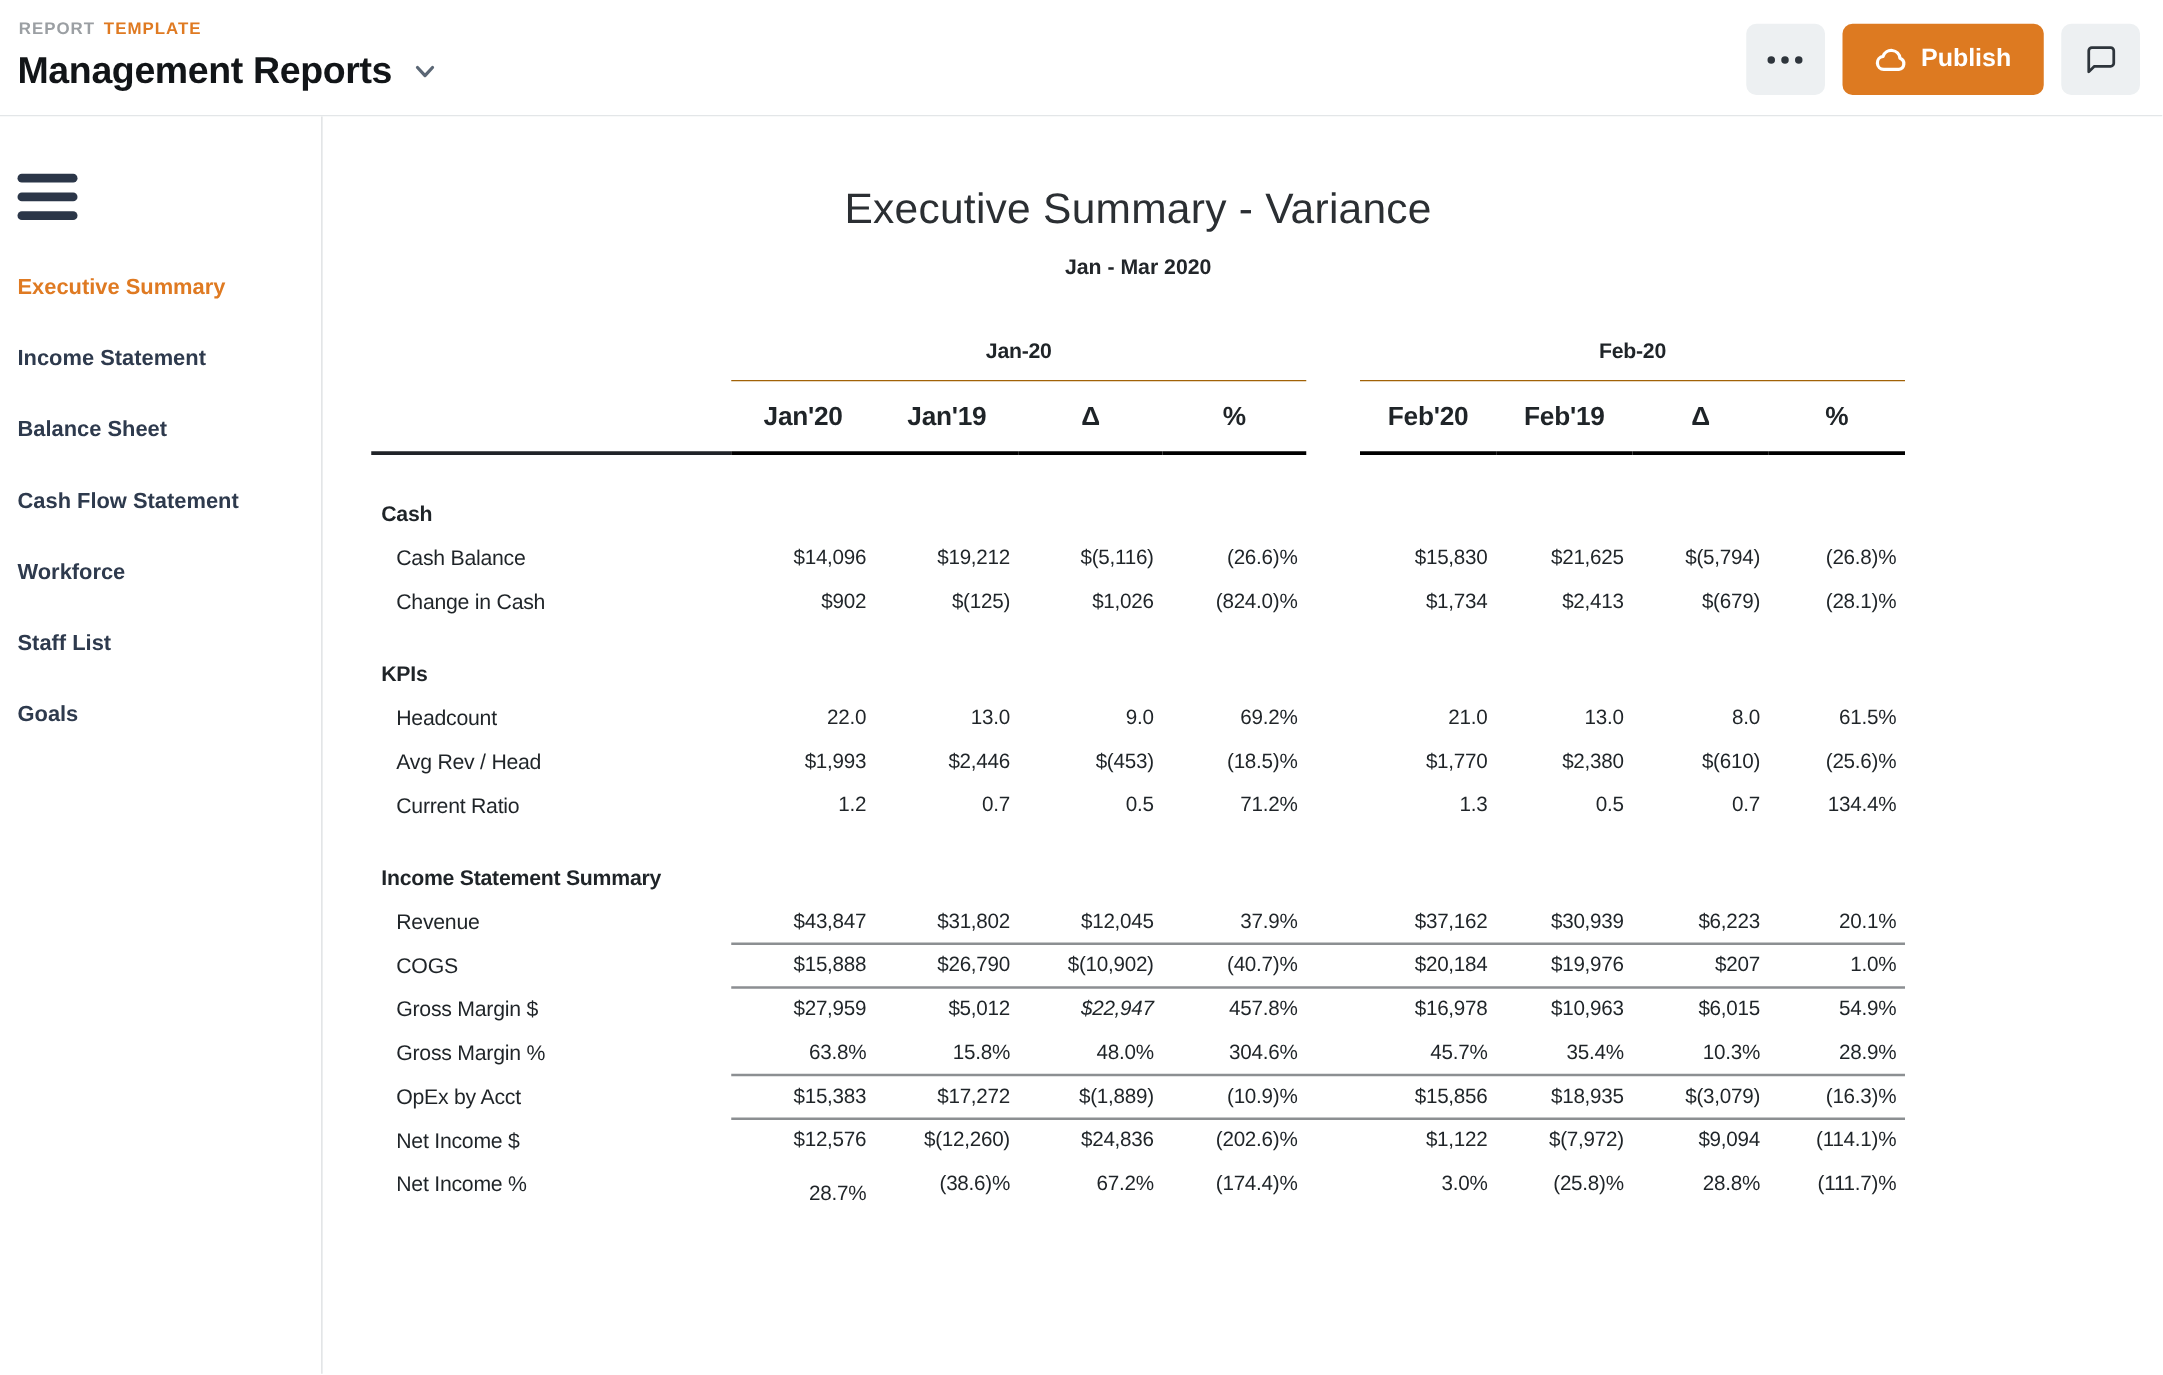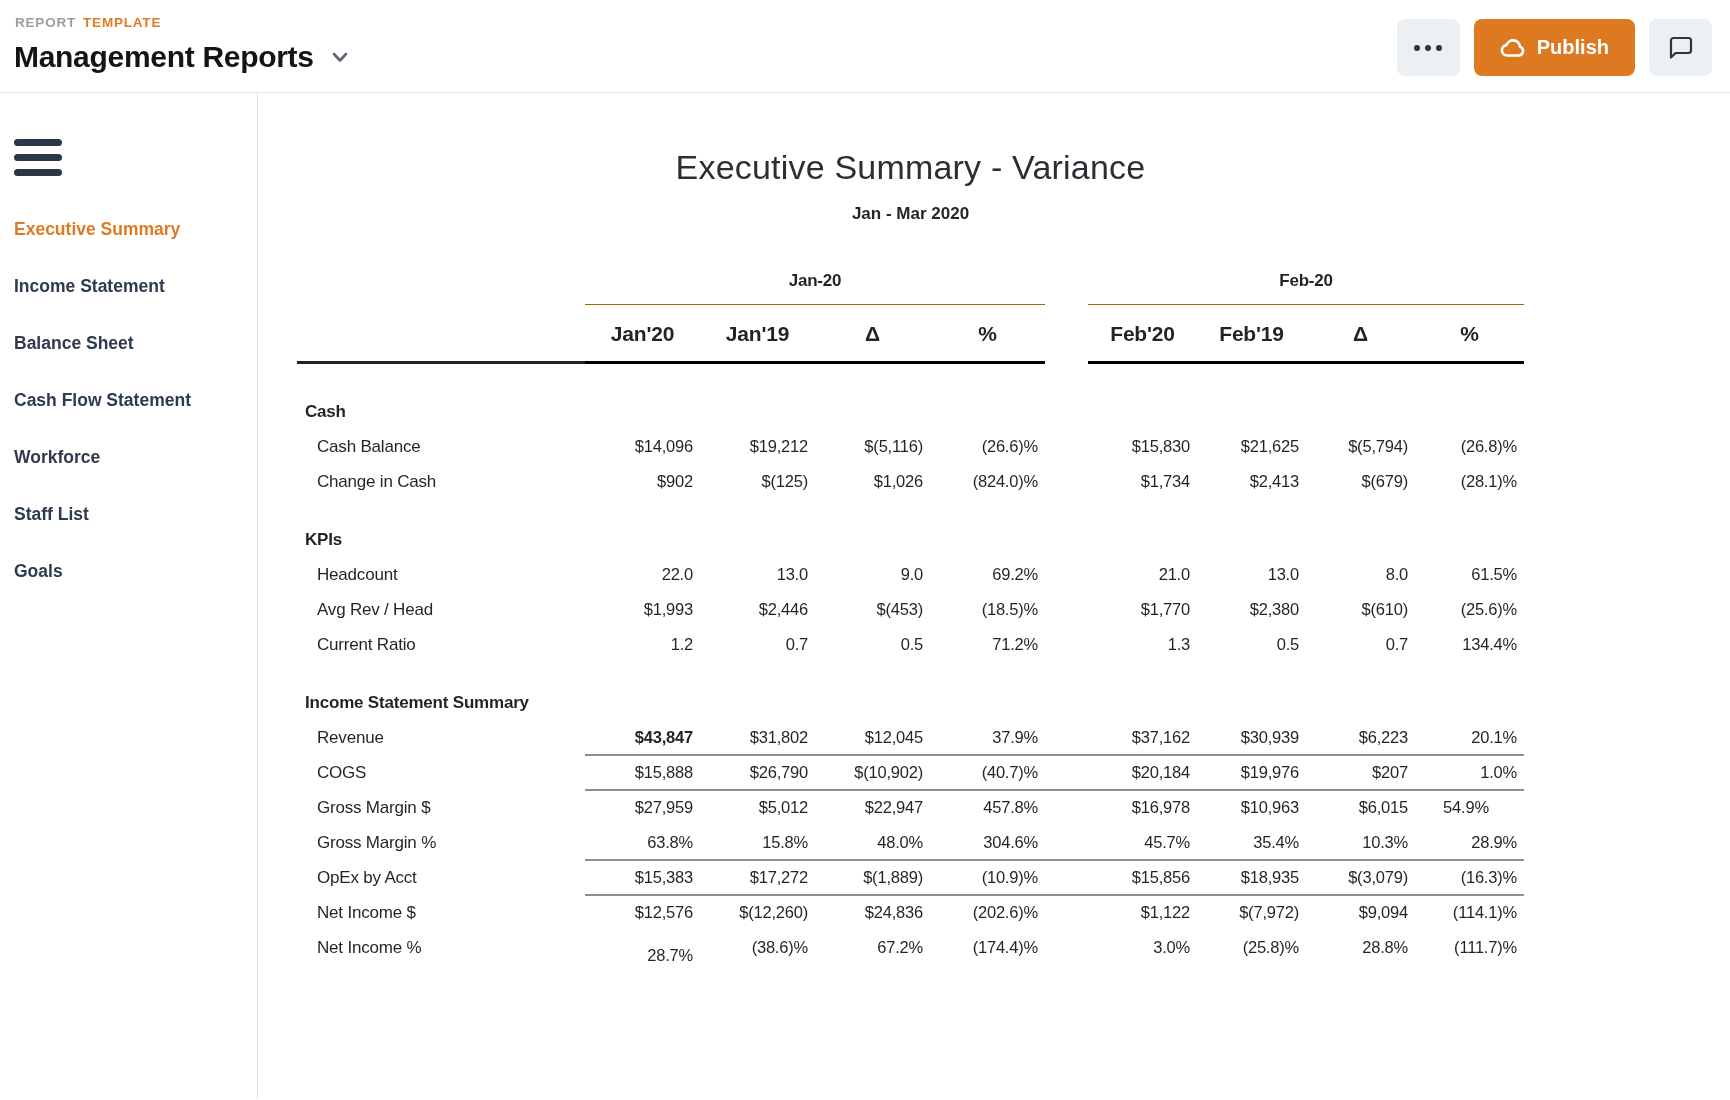--- a/index.html
+++ b/index.html
@@ -187,21 +187,21 @@
               <span class="cell" style="grid-column: 4;">0.5</span>
               <span class="cell" style="grid-column: 5;">71.2%</span>
               <span class="cell" style="grid-column: 7;">1.3</span>
               <span class="cell" style="grid-column: 8;">0.5</span>
               <span class="cell" style="grid-column: 9;">0.7</span>
               <span class="cell" style="grid-column: 10;">134.4%</span>
             </div>
             <div class="section-row">Income Statement Summary</div>
             <div class="grid trow rule">
               <span class="row-label">Revenue</span>
-              <span class="cell" style="grid-column: 2; font-weight: bold;">$43,847</span>
+              <span class="cell" style="grid-column: 2;">$43,847</span>
               <span class="cell" style="grid-column: 3;">$31,802</span>
               <span class="cell" style="grid-column: 4;">$12,045</span>
               <span class="cell" style="grid-column: 5;">37.9%</span>
               <span class="cell" style="grid-column: 7;">$37,162</span>
               <span class="cell" style="grid-column: 8;">$30,939</span>
               <span class="cell" style="grid-column: 9;">$6,223</span>
               <span class="cell" style="grid-column: 10;">20.1%</span>
             </div>
             <div class="grid trow rule">
               <span class="row-label">COGS</span>
@@ -211,26 +211,26 @@
               <span class="cell" style="grid-column: 5;">(40.7)%</span>
               <span class="cell" style="grid-column: 7;">$20,184</span>
               <span class="cell" style="grid-column: 8;">$19,976</span>
               <span class="cell" style="grid-column: 9;">$207</span>
               <span class="cell" style="grid-column: 10;">1.0%</span>
             </div>
             <div class="grid trow">
               <span class="row-label">Gross Margin $</span>
               <span class="cell" style="grid-column: 2;">$27,959</span>
               <span class="cell" style="grid-column: 3;">$5,012</span>
-              <span class="cell" style="grid-column: 4;">$22,947</span>
+              <span class="cell" style="grid-column: 4; font-style: italic;">$22,947</span>
               <span class="cell" style="grid-column: 5;">457.8%</span>
               <span class="cell" style="grid-column: 7;">$16,978</span>
               <span class="cell" style="grid-column: 8;">$10,963</span>
               <span class="cell" style="grid-column: 9;">$6,015</span>
-              <span class="cell" style="grid-column: 10; text-align: center;">54.9%</span>
+              <span class="cell" style="grid-column: 10;">54.9%</span>
             </div>
             <div class="grid trow rule">
               <span class="row-label">Gross Margin %</span>
               <span class="cell" style="grid-column: 2;">63.8%</span>
               <span class="cell" style="grid-column: 3;">15.8%</span>
               <span class="cell" style="grid-column: 4;">48.0%</span>
               <span class="cell" style="grid-column: 5;">304.6%</span>
               <span class="cell" style="grid-column: 7;">45.7%</span>
               <span class="cell" style="grid-column: 8;">35.4%</span>
               <span class="cell" style="grid-column: 9;">10.3%</span>

